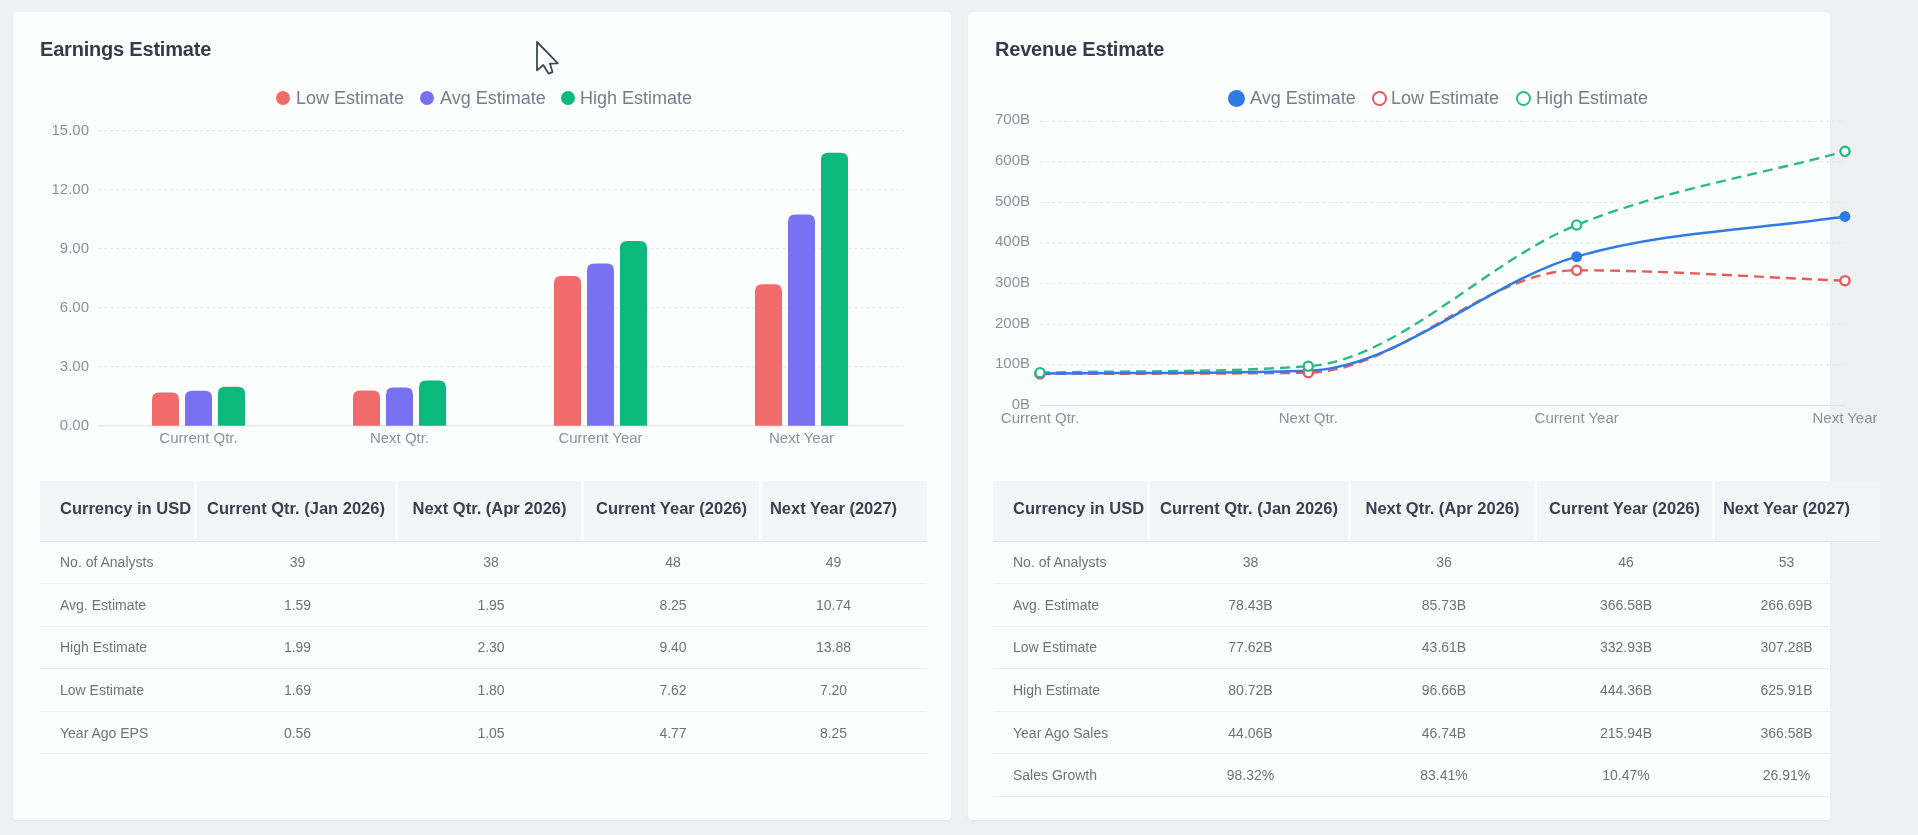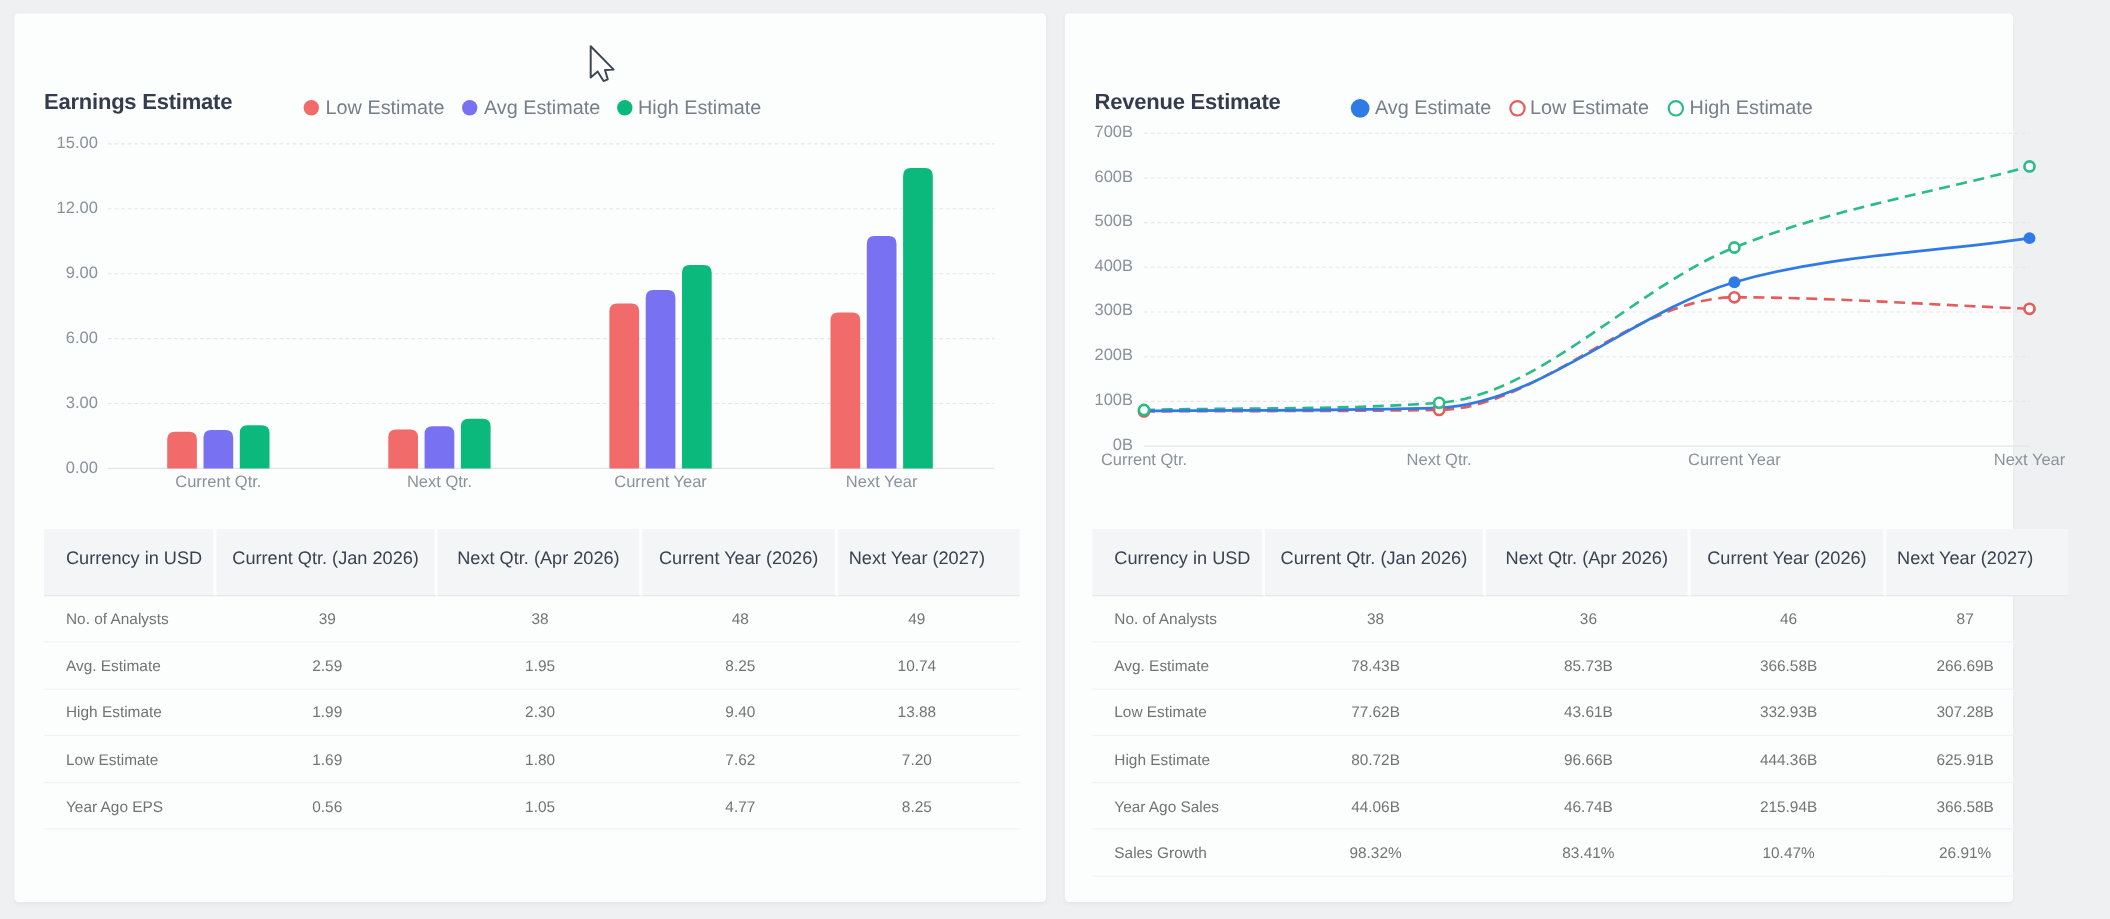--- a/index.html
+++ b/index.html
@@ -1,27 +1,27 @@
 <!DOCTYPE html>
 <html><head><meta charset="utf-8">
 <style>
 * { margin:0; padding:0; box-sizing:border-box; }
 html,body { width:1918px; height:835px; background:#eef0f2; overflow:hidden;
   font-family:"Liberation Sans", sans-serif; }
 .card { position:absolute; top:12px; height:808px; background:#fcfdfd;
   border-radius:4px; box-shadow:0 1px 3px rgba(60,70,90,.05); }
 .title { position:absolute; left:27px; top:27px; font-size:20px; line-height:20px; font-weight:bold;
-  color:#343b4c; letter-spacing:-.2px;margin-top:44px; }
+  color:#343b4c; letter-spacing:-.2px; }
 svg.chart { position:absolute; left:0; top:0; }
 .ax { font-family:"Liberation Sans",sans-serif; font-size:15px; fill:#8b919b; }
 .leg { position:absolute; font-size:18px; line-height:22px; color:#757e89; }
 .dot { position:absolute; border-radius:50%; }
 .tbl { position:absolute; top:468.5px; border-collapse:separate; border-spacing:0;
   table-layout:fixed; width:887px; }
-.tbl th { height:61px; background:#f3f5f7; font-size:16.5px; font-weight:normal;
+.tbl th { height:61px; background:#f3f5f7; font-size:16.5px; font-weight:bold;
   color:#3a4152; text-align:center; border-bottom:1px solid #e3e6e9; padding:0 0 4px 0; }
 .tbl th:not(:last-child) { border-right:3px solid #fcfdfd; }
 .tbl td { height:42.6px; font-size:14px; color:#737373; text-align:center;
   border-bottom:1px solid #eff1f3; padding:0; }
 .tbl .c1 { text-align:left; padding-left:20px; }
 .tbl th:last-child, .tbl td:last-child { padding-right:22px; }
 </style></head>
 <body>
 <div class="card" style="left:13px; width:938px;">
   <div class="title">Earnings Estimate</div>
@@ -82,21 +82,21 @@
       <tbody>
 <tr>
           <td class="c1">No. of Analysts</td>
           <td>39</td>
           <td>38</td>
           <td>48</td>
           <td>49</td>
         </tr>
 <tr>
           <td class="c1">Avg. Estimate</td>
-          <td>2.59</td>
+          <td>1.59</td>
           <td>1.95</td>
           <td>8.25</td>
           <td>10.74</td>
         </tr>
 <tr>
           <td class="c1">High Estimate</td>
           <td>1.99</td>
           <td>2.30</td>
           <td>9.40</td>
           <td>13.88</td>
@@ -179,21 +179,21 @@
           <th>Current Year (2026)</th>
           <th>Next Year (2027)</th>
         </tr>
       </thead>
       <tbody>
 <tr>
           <td class="c1">No. of Analysts</td>
           <td>38</td>
           <td>36</td>
           <td>46</td>
-          <td>87</td>
+          <td>53</td>
         </tr>
 <tr>
           <td class="c1">Avg. Estimate</td>
           <td>78.43B</td>
           <td>85.73B</td>
           <td>366.58B</td>
           <td>266.69B</td>
         </tr>
 <tr>
           <td class="c1">Low Estimate</td>

